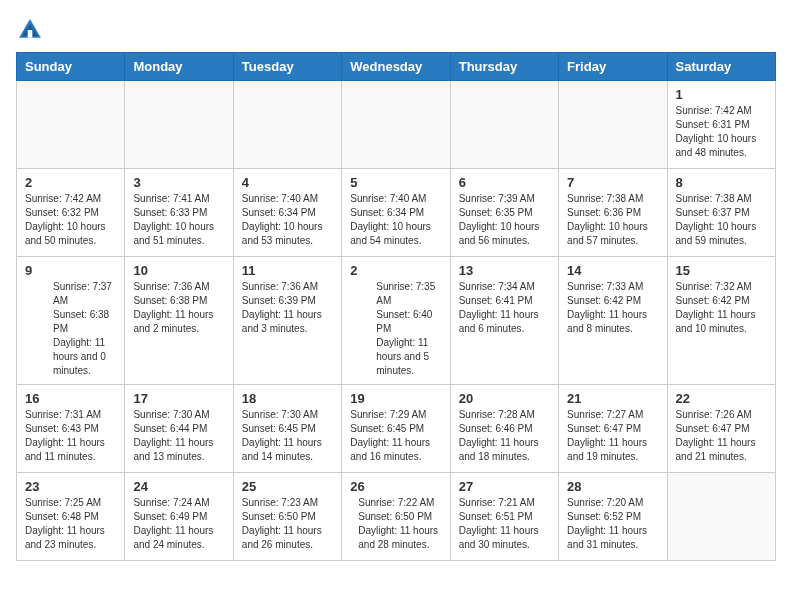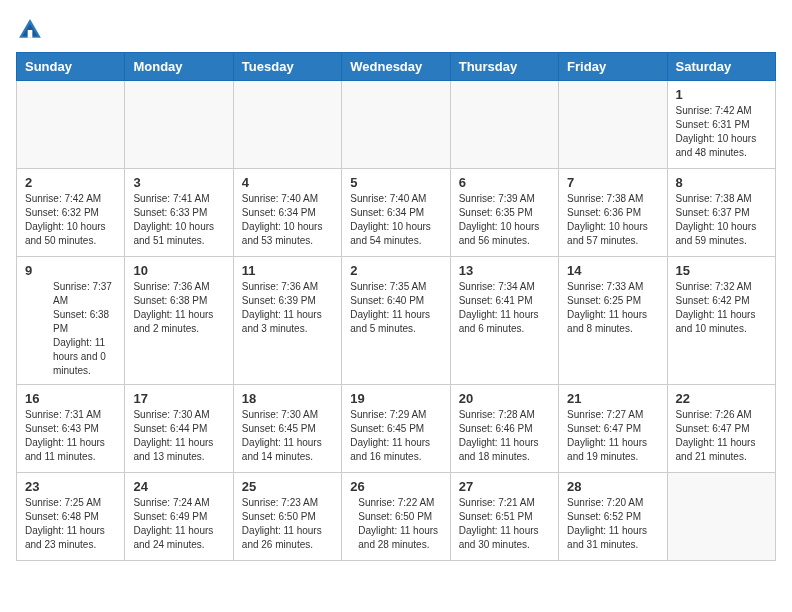--- a/index.html
+++ b/index.html
@@ -190,34 +190,34 @@
 Daylight: 11 hours and 2 minutes.</div>
         </td>
         <td>
           <span class="day-num">11</span>
           <div class="day-info" style="white-space: pre-line;">Sunrise: 7:36 AM
 Sunset: 6:39 PM
 Daylight: 11 hours and 3 minutes.</div>
         </td>
         <td>
           <span class="day-num">2</span>
-          <div class="day-info" style="white-space: pre-line;">Sunrise: 7:35 AM
+          <div class="day-info" style="white-space: pre-line; margin-left: 26px;">Sunrise: 7:35 AM
 Sunset: 6:40 PM
 Daylight: 11 hours and 5 minutes.</div>
         </td>
         <td>
           <span class="day-num">13</span>
           <div class="day-info" style="white-space: pre-line;">Sunrise: 7:34 AM
 Sunset: 6:41 PM
 Daylight: 11 hours and 6 minutes.</div>
         </td>
         <td>
           <span class="day-num">14</span>
           <div class="day-info" style="white-space: pre-line;">Sunrise: 7:33 AM
-Sunset: 6:25 PM
+Sunset: 6:42 PM
 Daylight: 11 hours and 8 minutes.</div>
         </td>
         <td>
           <span class="day-num">15</span>
           <div class="day-info" style="white-space: pre-line;">Sunrise: 7:32 AM
 Sunset: 6:42 PM
 Daylight: 11 hours and 10 minutes.</div>
         </td>
       </tr>
       <tr>

